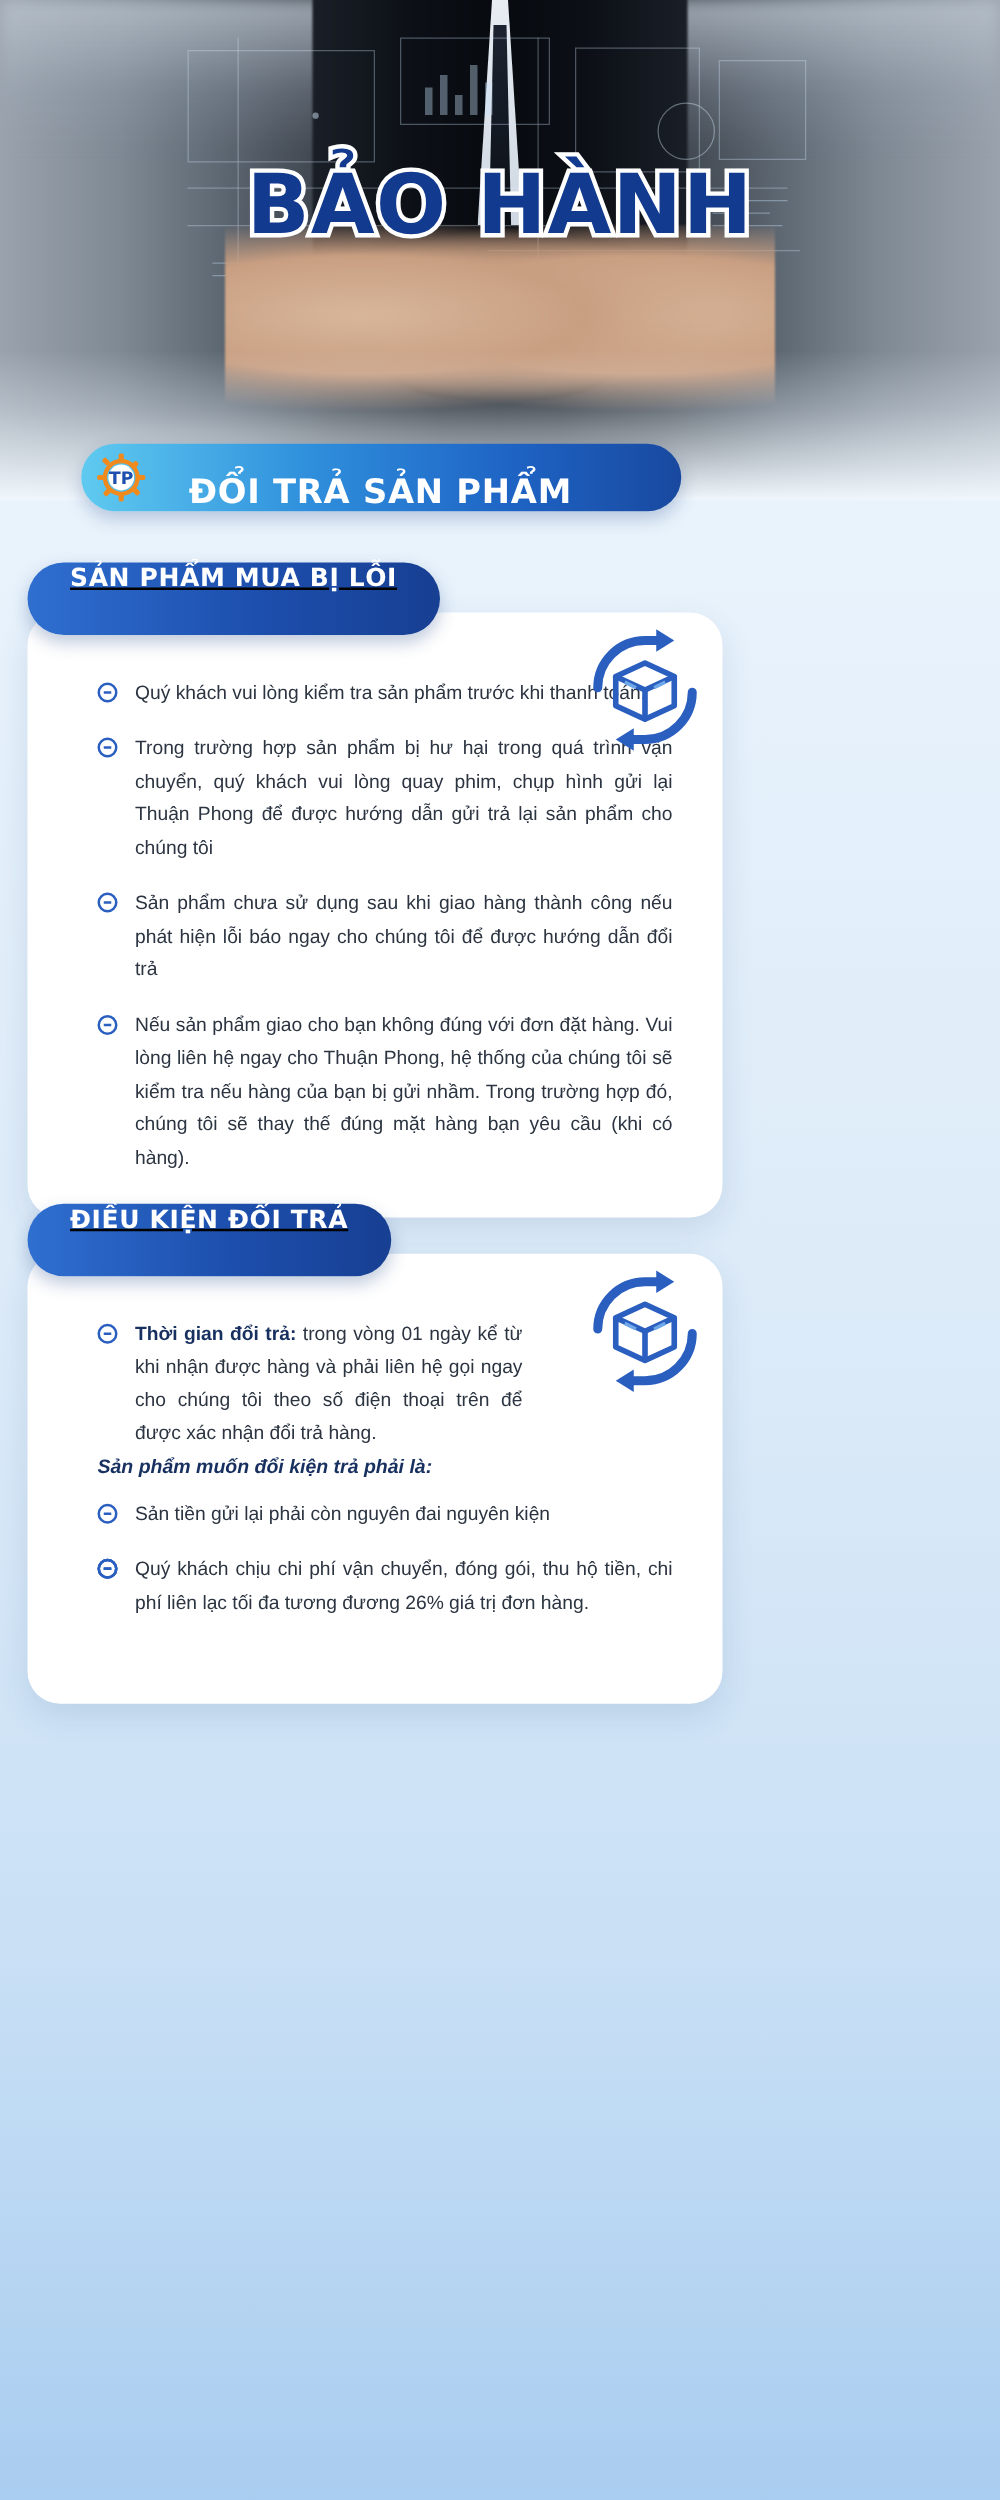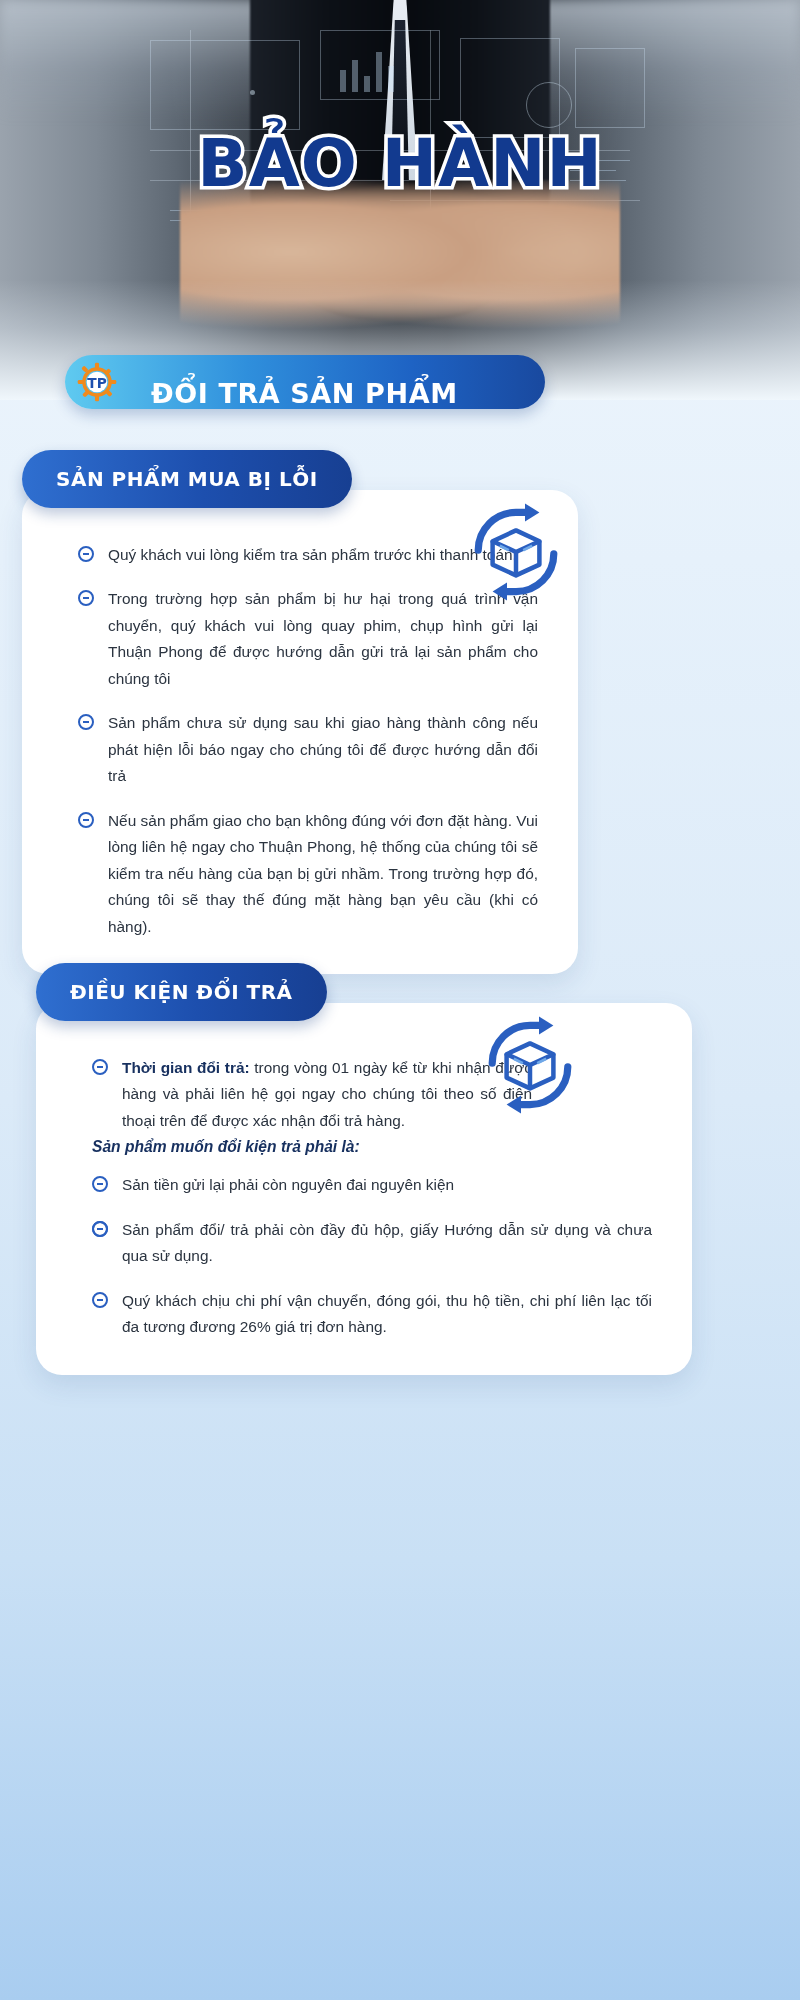--- a/index.html
+++ b/index.html
@@ -124,23 +124,24 @@
 
   
   .block { position: absolute; }
 
   .tab {
     position: relative;
     z-index: 3;
     height: 58px;
     border-radius: 29px;
     background: linear-gradient(90deg, #2f6fd0 0%, #1d4fae 55%, #173f92 100%);
-    display: inline-flex; align-items: center;
+    display: inline-flex; align-items: flex-start;
     padding: 0 34px 0 34px;
     box-shadow: 0 6px 14px rgba(20,60,130,0.28);
+    text-decoration: underline;
   }
   .tab-text {
     color: #fff; font-weight: 700; font-size: 20px;
     letter-spacing: 0.5px;
     font-family: "DejaVu Sans", sans-serif;
   }
   .tab-stub {
     position: absolute;
     left: 20px; top: 40px;
     width: 36px; height: 90px;
@@ -291,21 +292,21 @@
     <div class="card" style="min-height:400px;">
       <ul class="items">
         <li><span class="minus"></span><span>Quý khách vui lòng kiểm tra sản phẩm trước khi thanh toán.</span></li>
         <li><span class="minus"></span><span>Trong trường hợp sản phẩm bị hư hại trong quá trình vận chuyển, quý khách vui lòng quay phim, chụp hình gửi lại Thuận Phong để được hướng dẫn gửi trả lại sản phẩm cho chúng tôi</span></li>
         <li><span class="minus"></span><span>Sản phẩm chưa sử dụng sau khi giao hàng thành công nếu phát hiện lỗi báo ngay cho chúng tôi để được hướng dẫn đổi trả</span></li>
         <li><span class="minus"></span><span>Nếu sản phẩm giao cho bạn không đúng với đơn đặt hàng. Vui lòng liên hệ ngay cho Thuận Phong, hệ thống của chúng tôi sẽ kiểm tra nếu hàng của bạn bị gửi nhầm. Trong trường hợp đó, chúng tôi sẽ thay thế đúng mặt hàng bạn yêu cầu (khi có hàng).</span></li>
       </ul>
     </div>
   </div>
 
-  <div class="block" style="left:36px; top:963px; width:656px;">
+  <div class="block" style="left:22px; top:963px; width:556px;">
     <div class="tab-stub"></div>
     <div class="tab">
       <span class="tab-text">ĐIỀU KIỆN ĐỔI TRẢ</span>
     </div>
 
     <svg class="icon-box" style="left:440px; top:48px;" viewBox="0 0 120 120">
       <g fill="none" stroke="#2a5fc0" stroke-width="8" stroke-linecap="round">
         <path d="M18 58 A42 42 0 0 1 60 16 L72 16"></path>
         <path d="M102 62 A42 42 0 0 1 60 104 L48 104"></path>
       </g>
@@ -328,19 +329,19 @@
       <ul class="items">
         <li style="padding-right:120px;">
           <span class="minus"></span>
           <span class="lead">Thời gian đổi trả:</span><span> trong vòng 01 ngày kể từ khi nhận được hàng và phải liên hệ gọi ngay cho chúng tôi theo số điện thoại trên để được xác nhận đổi trả hàng.</span>
         </li>
       </ul>
       <p class="subhead">Sản phẩm muốn đổi kiện trả phải là:</p>
       <ul class="items">
         <li><span class="minus"></span><span>Sản tiền gửi lại phải còn nguyên đai nguyên kiện</span></li>
         <li><span class="minus"></span></li>
-        <li><span class="minus"></span><span>Sản phẩm đổi/ trả phải còn đầy đủ hộp, giấy Hướng dẫn sử dụng và chưa qua sử dụng.</span></li>
+        <li><span class="minus"></span></li>
         <li><span class="minus"></span><span>Quý khách chịu chi phí vận chuyển, đóng gói, thu hộ tiền, chi phí liên lạc tối đa tương đương 26% giá trị đơn hàng.</span></li>
       </ul>
     </div>
   </div>
 
 </div>
 
 </body></html>

